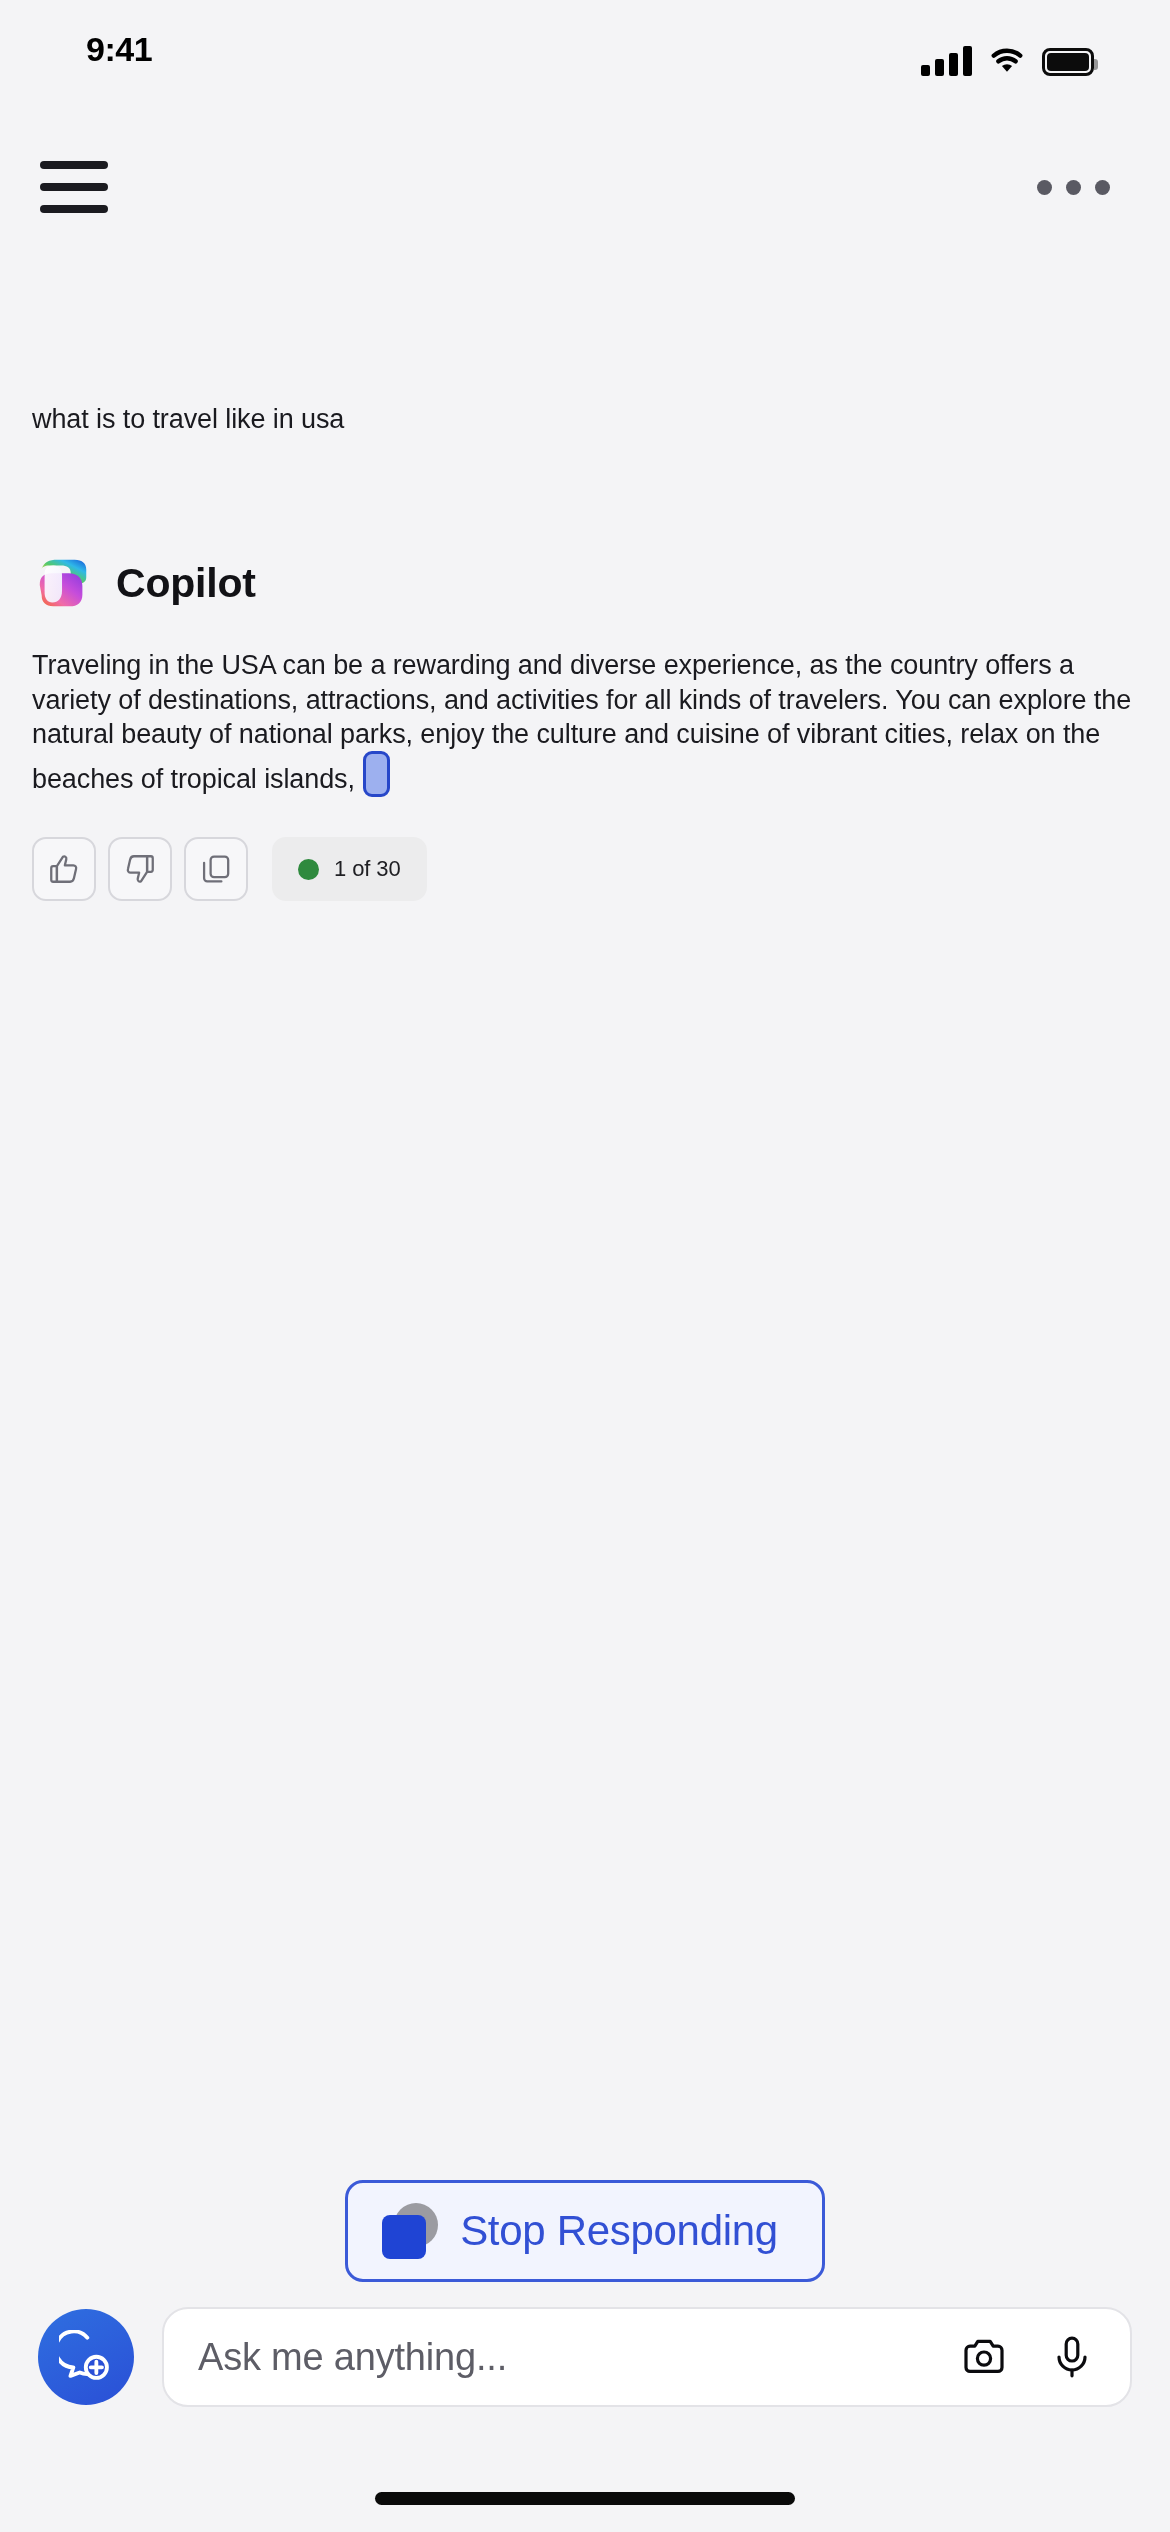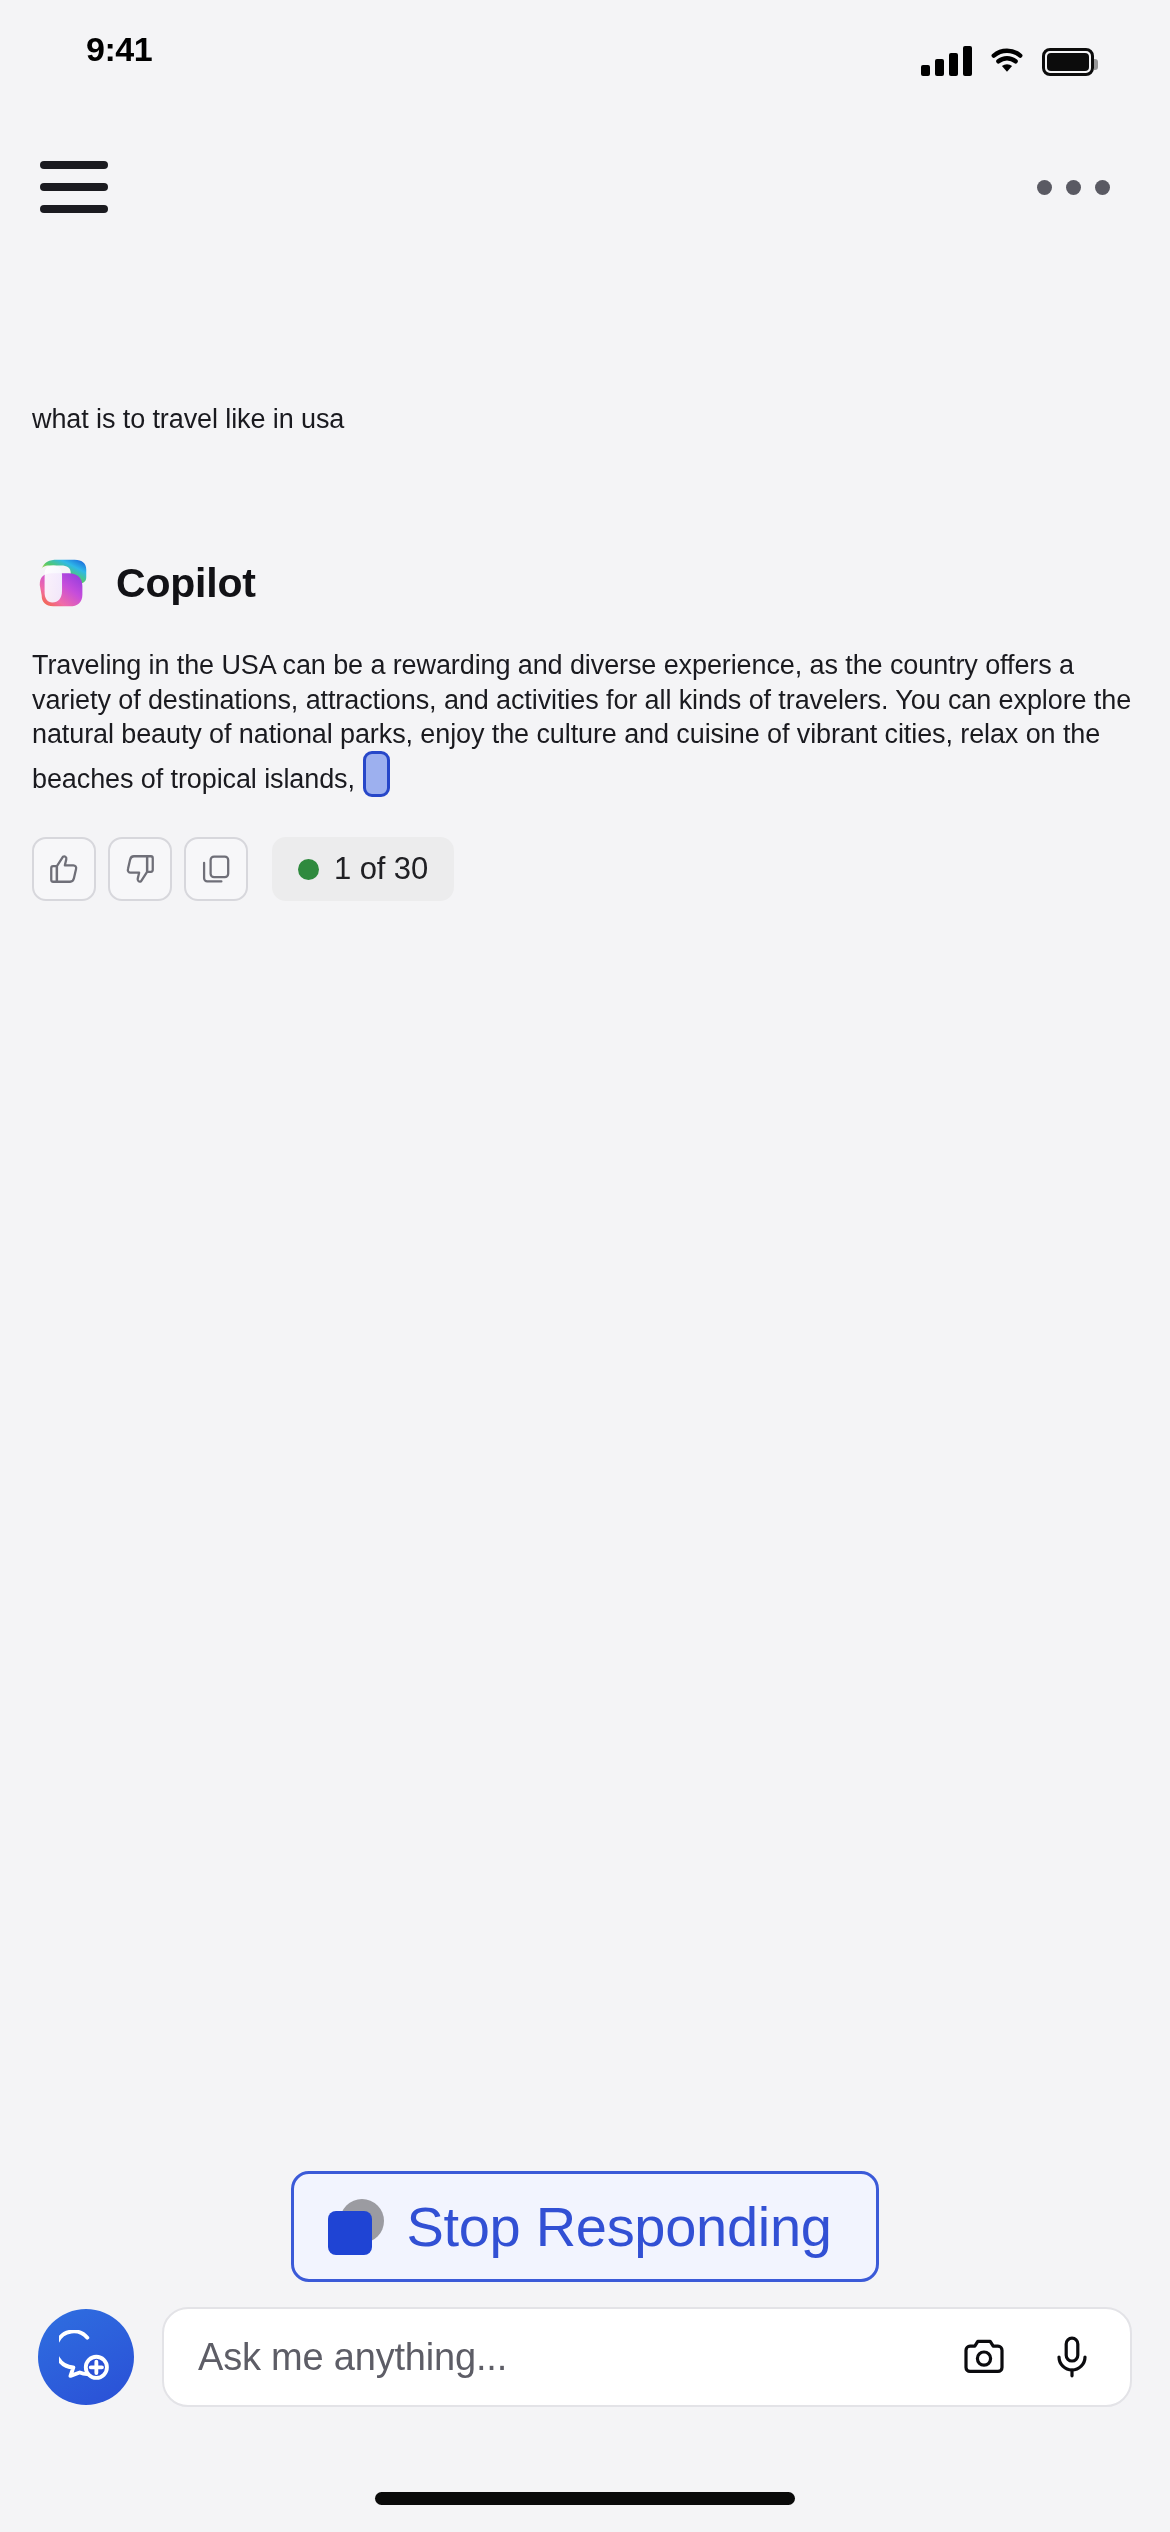--- a/index.html
+++ b/index.html
@@ -133,21 +133,21 @@
   }
   .counter-pill {
     display:flex; align-items:center; gap: 15px;
     background: #ececed;
     border-radius: 14px;
     height: 64px;
     padding: 0 26px;
     margin-left: 12px;
   }
   .dot-green { width: 21px; height: 21px; border-radius:50%; background:#2f8a3e; flex:0 0 21px; }
-  .counter-text { font-size: 31px; color: #202024; letter-spacing: -0.1px; }
+  .counter-text { font-size: 22px; color: #202024; letter-spacing: -0.1px; }
 
   
   .stop-wrap {
     position: absolute;
     left: 0; right: 0;
     bottom: 0;
     display: flex;
     justify-content: center;
   }
   .stop-btn {
@@ -156,21 +156,21 @@
     gap: 22px;
     border: 3px solid #3b5ad8;
     background: #f2f4fe;
     border-radius: 18px;
     padding: 20px 44px 20px 34px;
     cursor: pointer;
   }
   .stop-icon { position: relative; width: 56px; height: 56px; flex: 0 0 56px; }
   .stop-icon .circ { position:absolute; left: 12px; top: 0px; width: 44px; height: 44px; border-radius: 50%; background: #9b9ba1; }
   .stop-icon .sq { position:absolute; left: 0px; top: 12px; width: 44px; height: 44px; border-radius: 8px; background: #1f44d4; }
-  .stop-label { font-size: 56px; font-weight: 500; color: #3250d4; letter-spacing: -0.3px; text-align: right; }
+  .stop-label { font-size: 42px; font-weight: 500; color: #3250d4; letter-spacing: -0.3px; text-align: right; }
 
   
   .composer {
     flex: 0 0 auto;
     display: flex;
     align-items: center;
     gap: 28px;
     padding: 0 38px 0 38px;
     height: 150px;
   }

